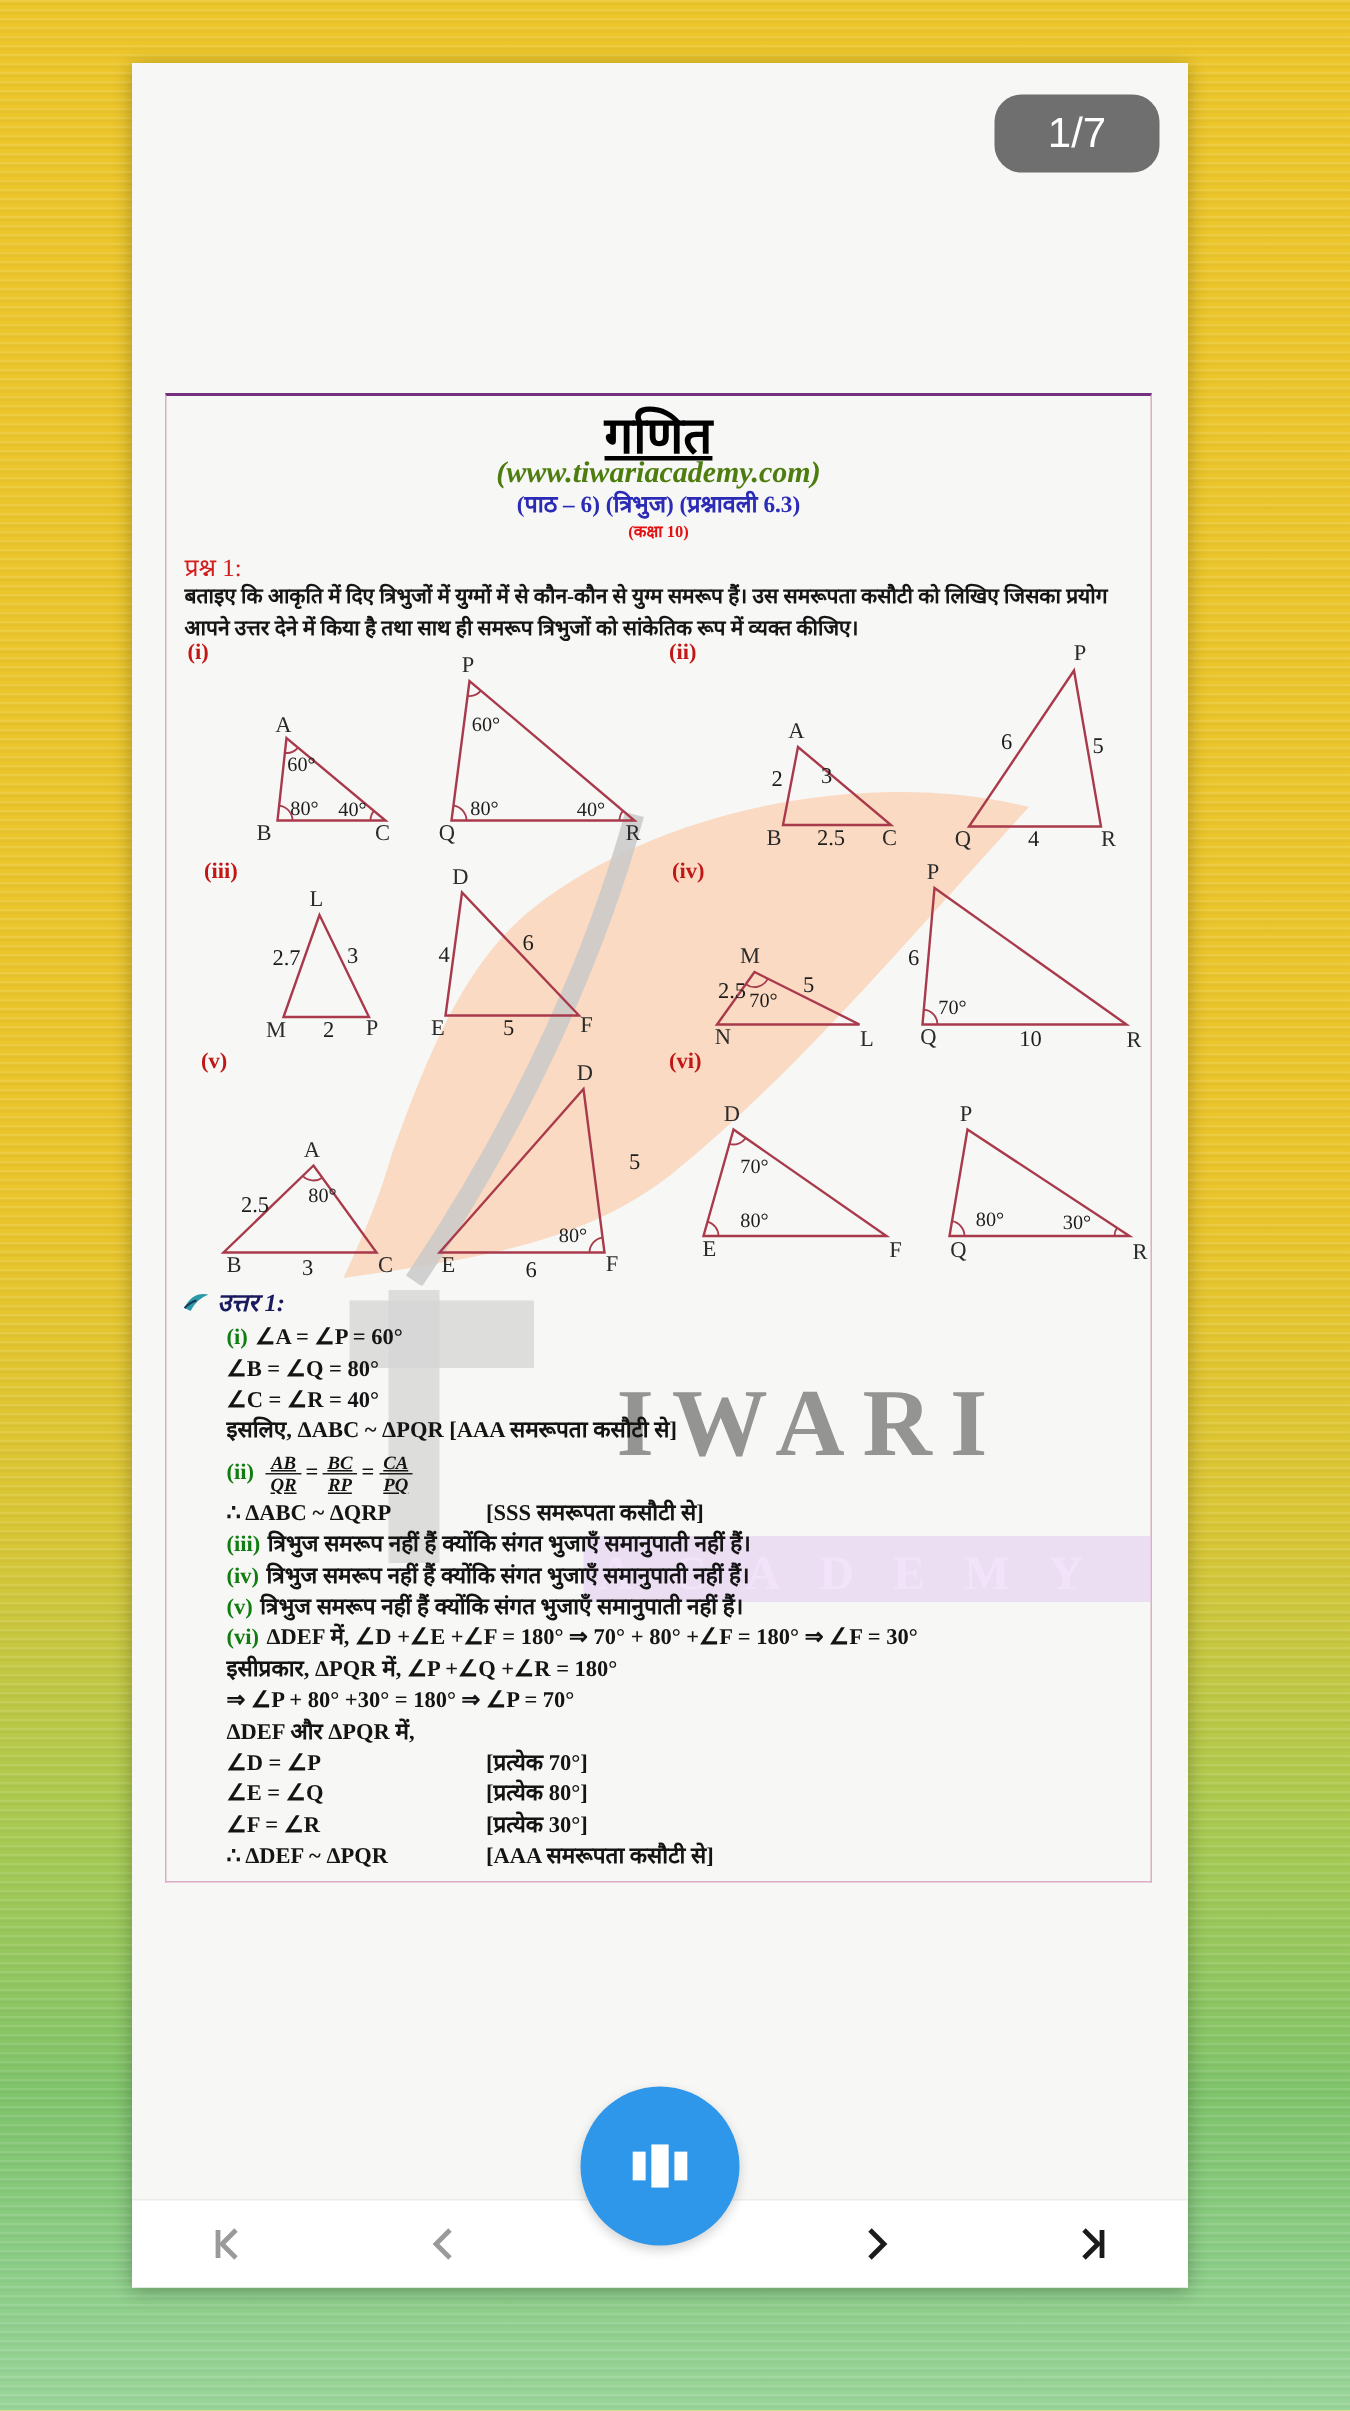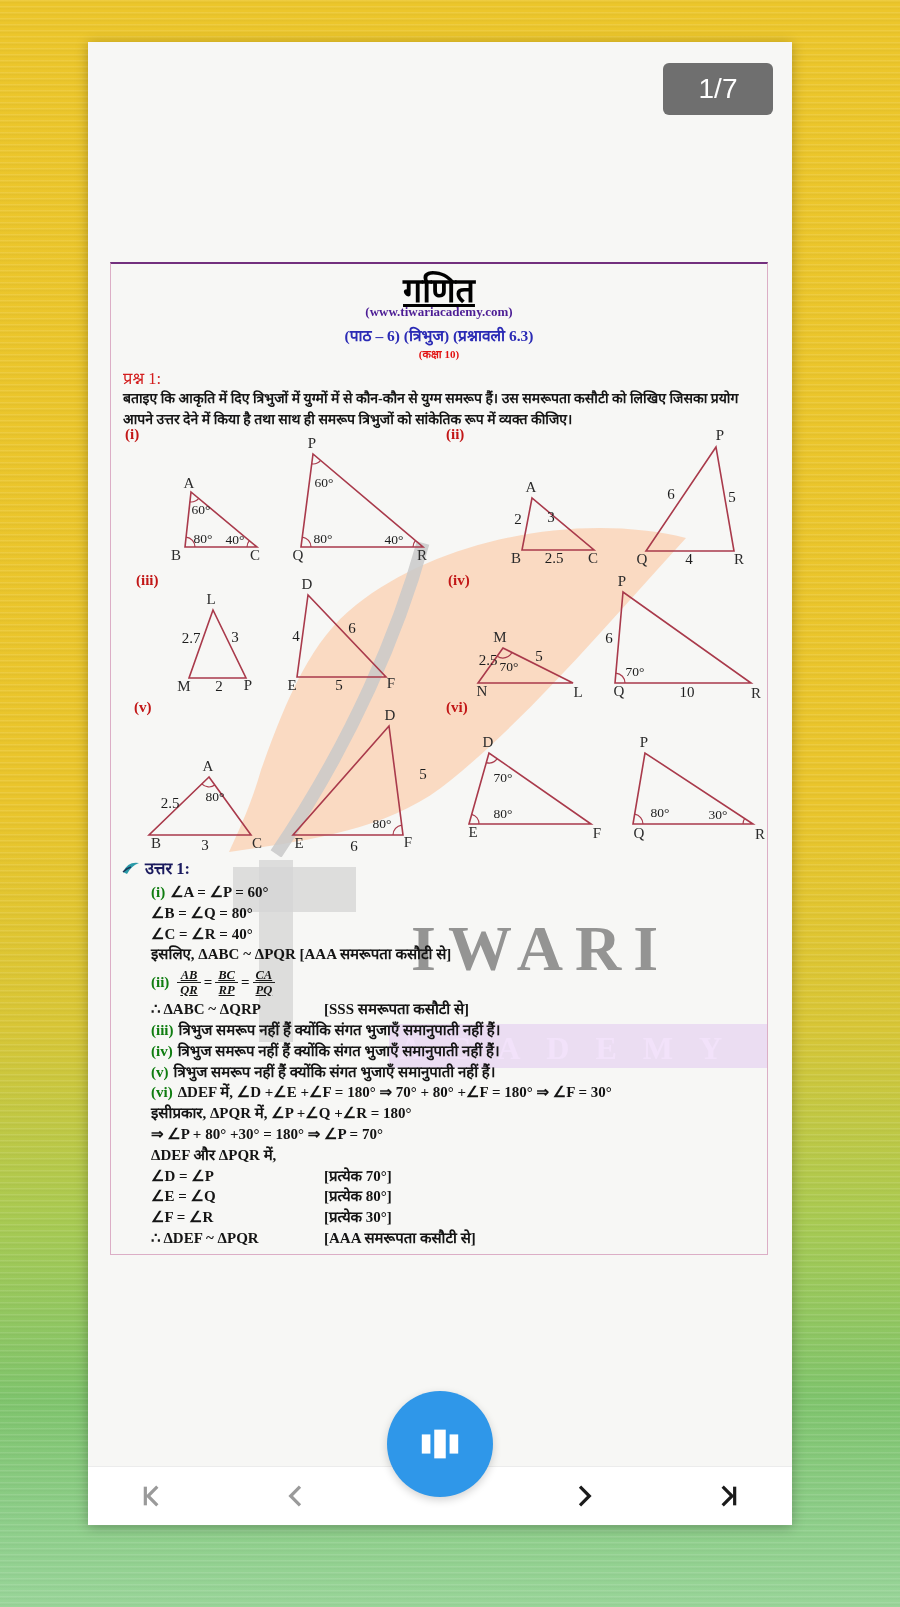--- a/index.html
+++ b/index.html
@@ -1,45 +1,45 @@
 <!DOCTYPE html>
 <html><head>
 <meta charset="utf-8">
 <style>
   html,body{margin:0;padding:0;}
   body{width:900px;height:1607px;position:relative;overflow:hidden;font-family:"Liberation Serif",serif;background:#e9c72b;}
   .bg{position:absolute;inset:0;background:linear-gradient(180deg,#ecc62b 0%,#eac52c 50%,#d8c636 64%,#a8ca52 76%,#7fc46c 87%,#8ccd87 94%,#99d599 100%);}
   .bg::after{content:"";position:absolute;inset:0;background:repeating-linear-gradient(180deg,rgba(255,255,255,.10) 0 1px,rgba(0,0,0,.025) 2px 3px,rgba(255,255,255,0) 4px 6px);}
   .card{position:absolute;left:88px;top:42px;width:704px;height:1483px;background:#f7f7f5;box-shadow:0 2px 12px rgba(0,0,0,.28);}
-  .badge{position:absolute;left:575px;top:21px;width:110px;height:52px;border-radius:6px;background:rgba(100,100,100,.93);color:#fff;font:28px "Liberation Sans",sans-serif;display:flex;align-items:center;justify-content:center;}
+  .badge{position:absolute;left:575px;top:21px;width:110px;height:52px;border-radius:18px;background:rgba(100,100,100,.93);color:#fff;font:28px "Liberation Sans",sans-serif;display:flex;align-items:center;justify-content:center;}
   
   .sheet{position:absolute;left:22px;top:220px;width:656px;height:990px;border:1px solid #dcaec6;border-top:2px solid #73307e;overflow:hidden;}
   .t-center{position:absolute;left:0;width:100%;text-align:center;font-weight:bold;}
   .t-title{top:2px;font-size:34px;color:#000000;text-decoration:underline;}
-  .t-site{top:40px;font-size:13px;color:#4c1d95;}
+  .t-site{top:40px;font-size:20px;color:#4d7c0f;font-style:italic;}
   .t-chapter{top:60px;font-size:15.5px;color:#2b2bb5;}
   .t-class{top:82px;font-size:11px;color:#e21212;}
   .q-label{position:absolute;left:12px;top:102px;font-size:16.5px;font-weight:normal;color:#d31d1d;}
   .q-text{position:absolute;left:12px;top:124px;width:636px;font-size:14px;font-weight:600;color:#151515;line-height:21px;}
   .figsvg{position:absolute;left:0;top:146px;z-index:1;}
   .flab{font:bold 15px "Liberation Serif",serif;fill:#c21717;}
   .vlab{font:15px "Liberation Serif",serif;fill:#2b2b2b;text-anchor:middle;}
   .slab{font:15px "Liberation Serif",serif;fill:#1d1d1d;text-anchor:middle;}
   .alab{font:13.5px "Liberation Serif",serif;fill:#1d1d1d;text-anchor:middle;}
   .tri{fill:none;stroke:#a93a4b;stroke-width:1.6;}
   .arc{fill:none;stroke:#a93a4b;stroke-width:1.2;}
   
   .wm{position:absolute;z-index:0;}
   .wm-t-v{left:148px;top:596px;width:34px;height:182px;background:#d6d6d6;opacity:.8;}
   .wm-t-h{left:122px;top:603px;width:123px;height:45px;background:#d6d6d6;opacity:.8;}
   .wm-iwari{left:300px;top:648px;font:bold 64px "Liberation Serif",serif;letter-spacing:12px;color:#737373;opacity:.75;}
   .wm-strip{left:278px;top:760px;width:382px;height:44px;background:rgba(223,196,240,.5);}
   .wm-academy{left:288px;top:766px;font:bold 32px "Liberation Serif",serif;letter-spacing:26px;color:#f3e3fb;opacity:.95;}
   
-  .ans-head{position:absolute;left:10px;top:592px;z-index:1;font-size:16.5px;font-weight:bold;color:#1a1a5e;display:flex;align-items:center;gap:4px;}
+  .ans-head{position:absolute;left:10px;top:592px;z-index:1;font-size:16.5px;font-weight:bold;color:#1a1a5e;display:flex;align-items:center;gap:4px;font-style:italic;}
   .ans-lines{position:absolute;left:12px;top:618px;width:640px;z-index:1;font-size:15px;font-weight:600;color:#141414;margin-left:28px;}
   .ans-line{line-height:20.8px;white-space:nowrap;}
   .ans-line .mk{color:#0f7d10;font-weight:bold;margin-right:5px;}
   .ans-line .lt{display:inline-block;min-width:173px;}
   .frac-line{height:34px;display:flex;align-items:center;}
   .frac{display:inline-block;vertical-align:middle;text-align:center;margin:0 3px;font:italic 600 12.5px "Liberation Serif",serif;text-decoration:underline;}
   .frac .fn{display:block;padding:0 3px;border-bottom:1.2px solid #222;line-height:14px;}
   .frac .fd{display:block;line-height:14px;padding:0 3px;}
   
   .navbar{position:absolute;left:0;bottom:0;width:100%;height:58px;background:#fff;border-top:1px solid #ececec;}

